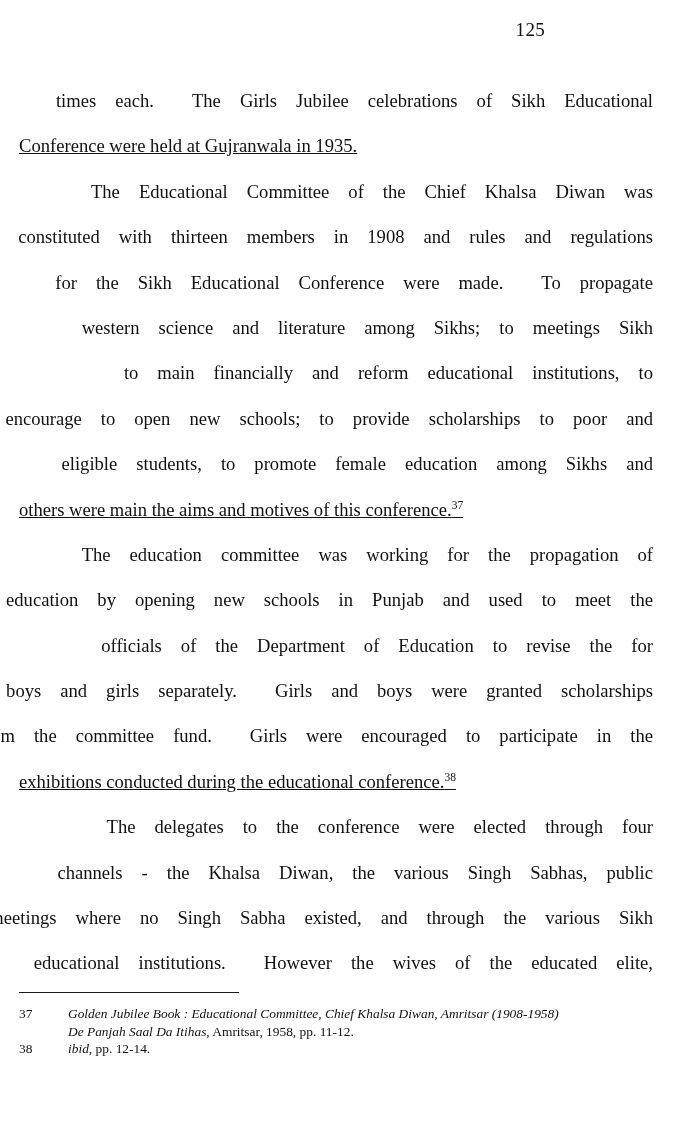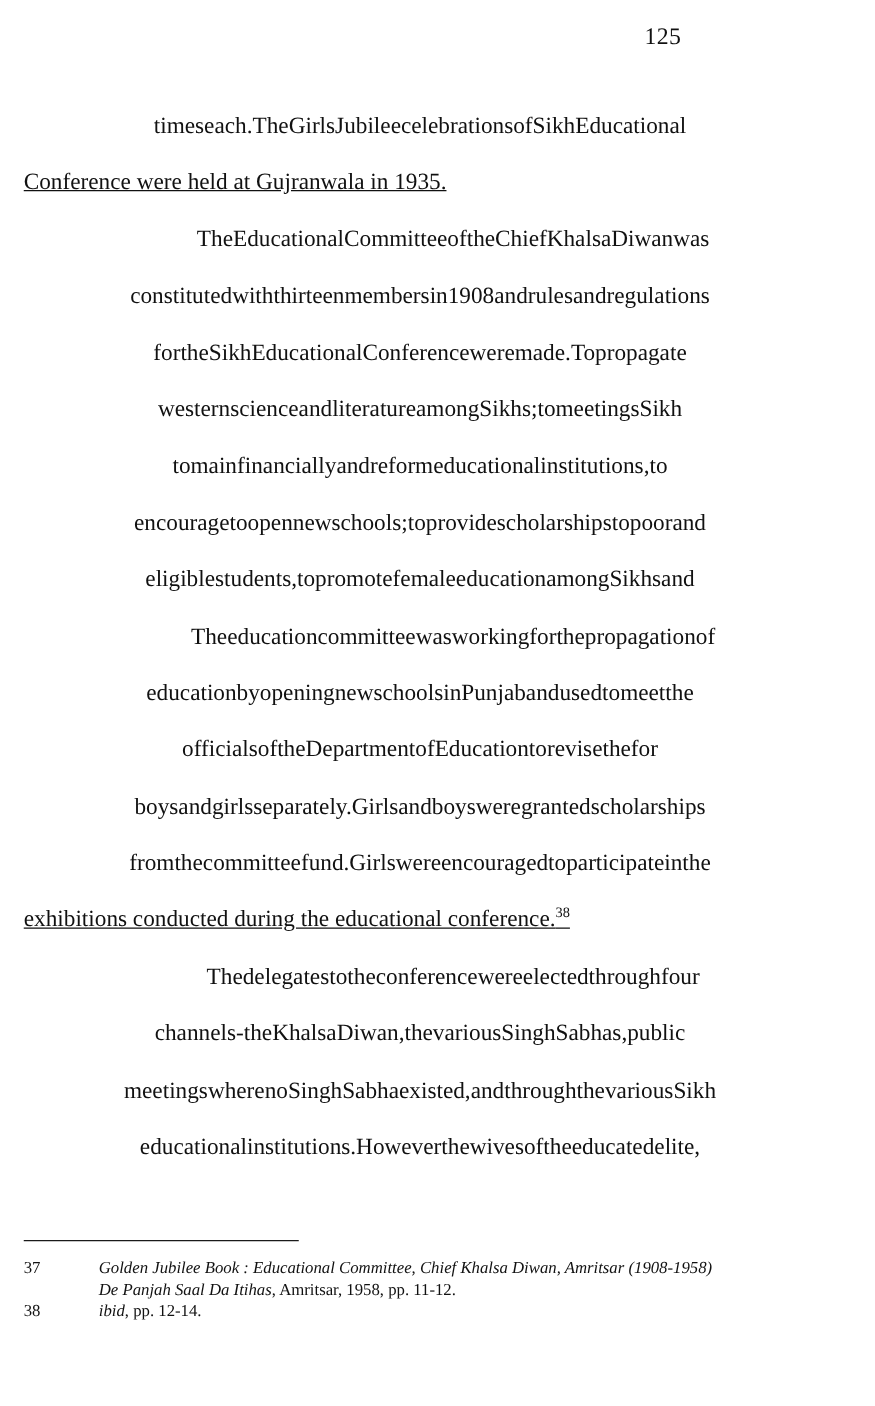--- a/index.html
+++ b/index.html
@@ -53,22 +53,23 @@
     font-size: 18.6px;
     height: 45.4px;
     line-height: 45.4px;
     white-space: nowrap;
     position: relative;
   }
 
   
   .line.just {
     display: flex;
-    justify-content: center;
+    justify-content: flex-end;
     white-space: normal;
+    gap: 19px;
   }
   .line.just > .w {
     display: inline-block;
     white-space: pre;
   }
 
   
   .line.last {
     display: block;
     text-decoration: underline;
@@ -119,21 +120,20 @@
     line-height: 17.5px;
   }
 
   .fn-text {
     display: block;
     line-height: 17.5px;
   }
 
   .fn-text i {
     font-style: italic;
-    margin-left: 11px;
   }
 
   .fn-line2 {
     display: block;
   }
 </style>
 </head>
 <body>
 
 <div class="page">
@@ -231,20 +231,21 @@
           <span class="w">eligible</span>
           <span class="w">students,</span>
           <span class="w">to</span>
           <span class="w">promote</span>
           <span class="w">female</span>
           <span class="w">education</span>
           <span class="w">among</span>
           <span class="w">Sikhs</span>
           <span class="w">and</span>
         </div>
+        <div class="line last"><span>others were main the aims and motives of this conference.</span><sup class="fn">37</sup></div>
       </div>
       <div class="para">
         <div class="line just">
           <span class="indent"></span>
           <span class="w">The</span>
           <span class="w">education</span>
           <span class="w">committee</span>
           <span class="w">was</span>
           <span class="w">working</span>
           <span class="w">for</span>

